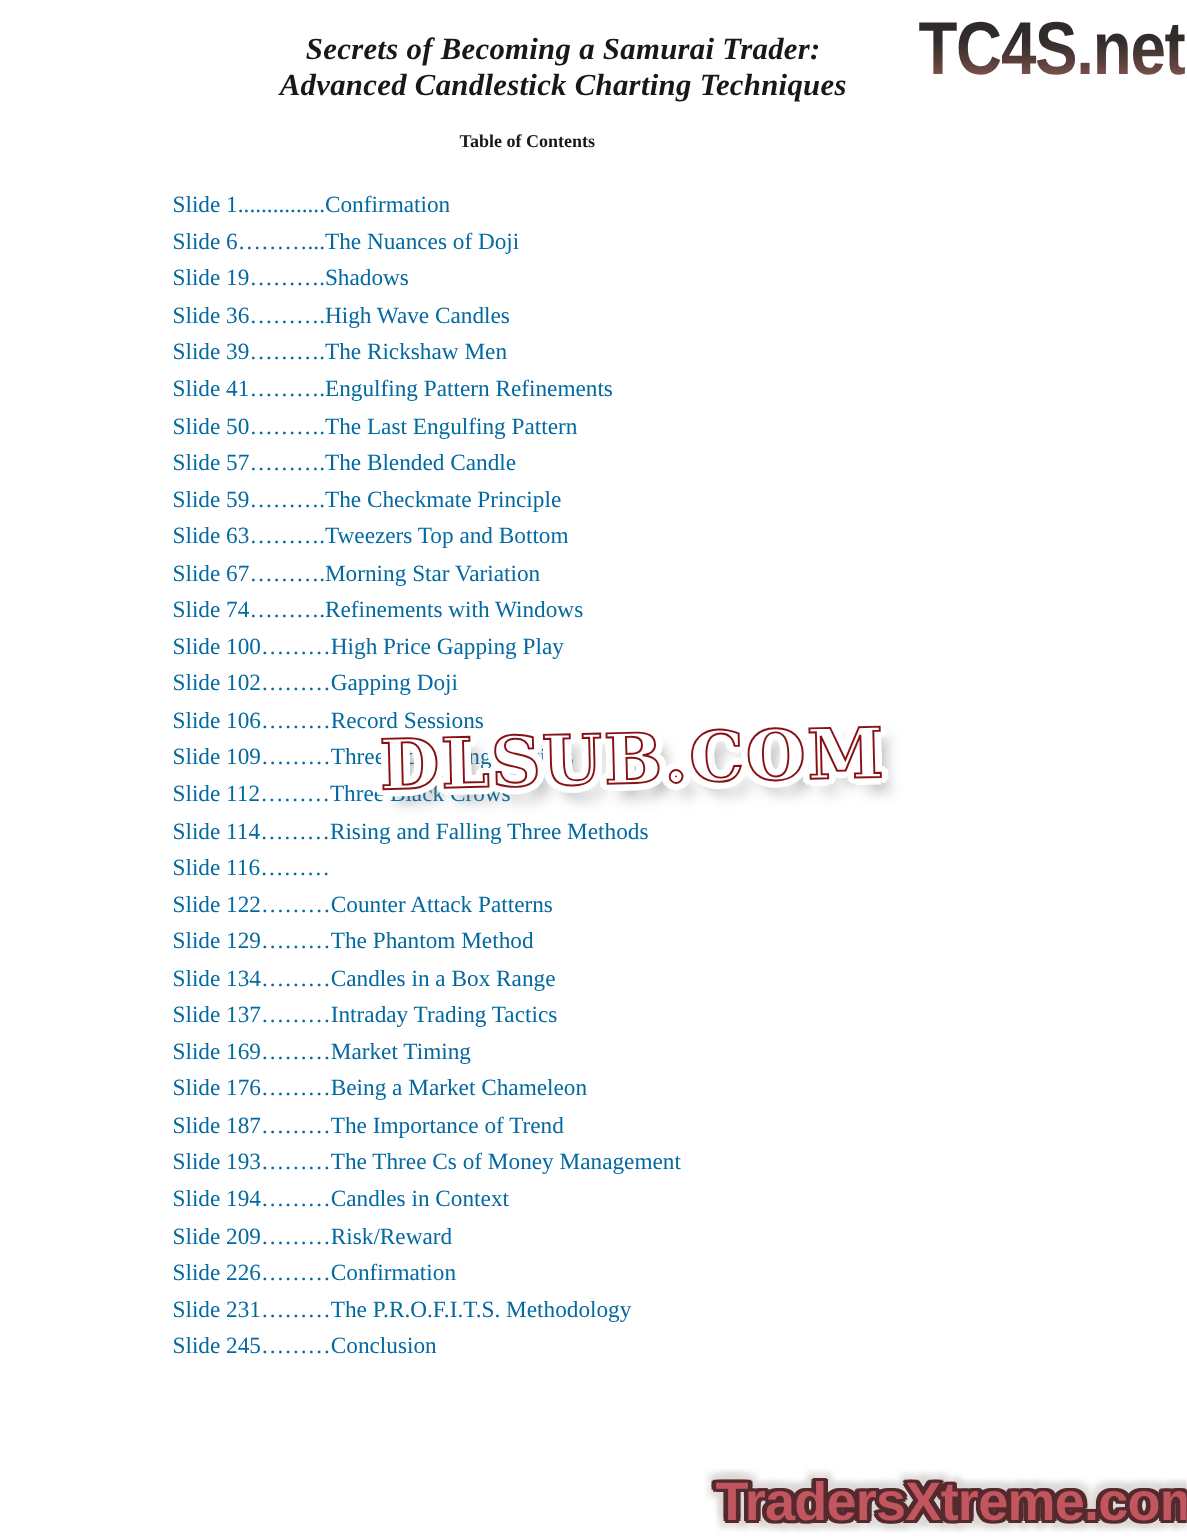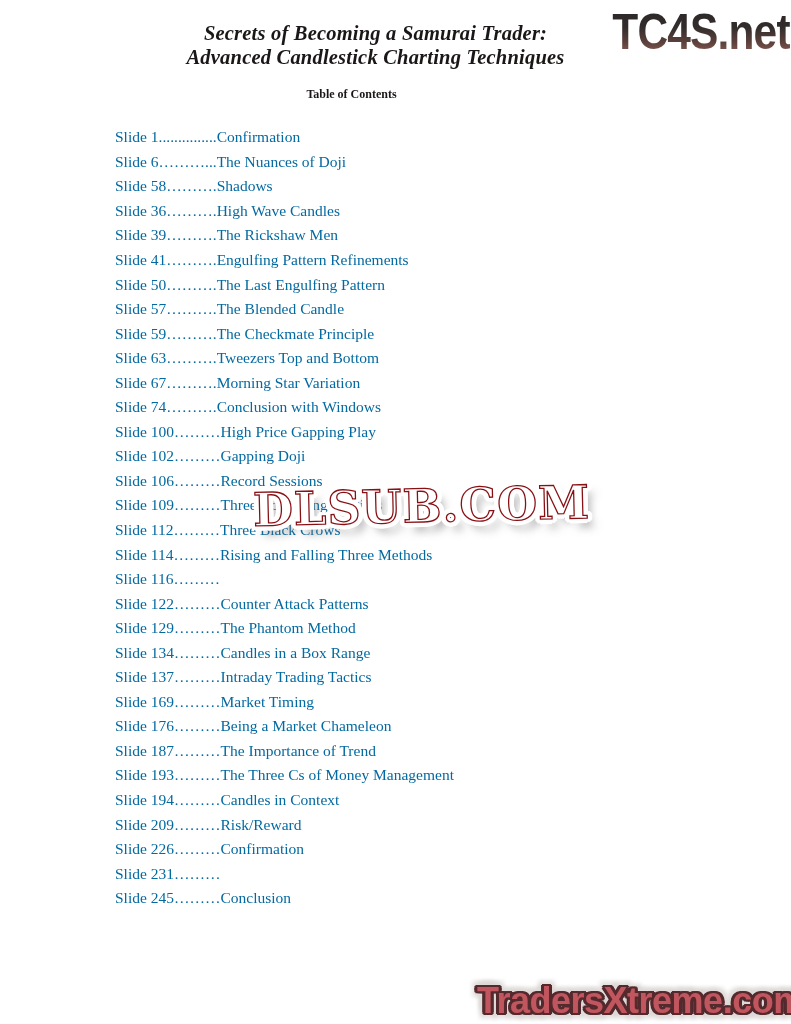--- a/index.html
+++ b/index.html
@@ -141,39 +141,39 @@
   </div>
 
   <div class="toc-heading">Table of Contents</div>
 
   <div class="toc-list">
   <div class="toc-row"><span class="t-num">Slide 1</span><span class="t-dots">...............</span><span class="t-title">Confirmation</span></div>
 
 
   <div class="toc-row"><span class="t-num">Slide 6</span><span class="t-dots">………...</span><span class="t-title">The Nuances of Doji</span></div>
 
-  <div class="toc-row"><span class="t-num">Slide 58</span><span class="t-dots">……….</span><span class="t-title">Shadows</span></div>
+  <div class="toc-row"><span class="t-num">Slide 19</span><span class="t-dots">……….</span><span class="t-title">Shadows</span></div>
 
   <div class="toc-row"><span class="t-num">Slide 36</span><span class="t-dots">……….</span><span class="t-title">High Wave Candles</span></div>
 
   <div class="toc-row"><span class="t-num">Slide 39</span><span class="t-dots">……….</span><span class="t-title">The Rickshaw Men</span></div>
 
   <div class="toc-row"><span class="t-num">Slide 41</span><span class="t-dots">……….</span><span class="t-title">Engulfing Pattern Refinements</span></div>
 
   <div class="toc-row"><span class="t-num">Slide 50</span><span class="t-dots">……….</span><span class="t-title">The Last Engulfing Pattern</span></div>
 
   <div class="toc-row"><span class="t-num">Slide 57</span><span class="t-dots">……….</span><span class="t-title">The Blended Candle</span></div>
 
   <div class="toc-row"><span class="t-num">Slide 59</span><span class="t-dots">……….</span><span class="t-title">The Checkmate Principle</span></div>
 
   <div class="toc-row"><span class="t-num">Slide 63</span><span class="t-dots">……….</span><span class="t-title">Tweezers Top and Bottom</span></div>
 
   <div class="toc-row"><span class="t-num">Slide 67</span><span class="t-dots">……….</span><span class="t-title">Morning Star Variation</span></div>
 
-  <div class="toc-row"><span class="t-num">Slide 74</span><span class="t-dots">……….</span><span class="t-title">Conclusion with Windows</span></div>
+  <div class="toc-row"><span class="t-num">Slide 74</span><span class="t-dots">……….</span><span class="t-title">Refinements with Windows</span></div>
 
   <div class="toc-row"><span class="t-num">Slide 100</span><span class="t-dots">………</span><span class="t-title">High Price Gapping Play</span></div>
 
   <div class="toc-row"><span class="t-num">Slide 102</span><span class="t-dots">………</span><span class="t-title">Gapping Doji</span></div>
 
   <div class="toc-row"><span class="t-num">Slide 106</span><span class="t-dots">………</span><span class="t-title">Record Sessions</span></div>
 
   <div class="toc-row"><span class="t-num">Slide 109</span><span class="t-dots">………</span><span class="t-title">Three Advancing Soldiers</span></div>
 
   <div class="toc-row"><span class="t-num">Slide 112</span><span class="t-dots">………</span><span class="t-title">Three Black Crows</span></div>
@@ -197,21 +197,21 @@
   <div class="toc-row"><span class="t-num">Slide 187</span><span class="t-dots">………</span><span class="t-title">The Importance of Trend</span></div>
 
   <div class="toc-row"><span class="t-num">Slide 193</span><span class="t-dots">………</span><span class="t-title">The Three Cs of Money Management</span></div>
 
   <div class="toc-row"><span class="t-num">Slide 194</span><span class="t-dots">………</span><span class="t-title">Candles in Context</span></div>
 
   <div class="toc-row"><span class="t-num">Slide 209</span><span class="t-dots">………</span><span class="t-title">Risk/Reward</span></div>
 
   <div class="toc-row"><span class="t-num">Slide 226</span><span class="t-dots">………</span><span class="t-title">Confirmation</span></div>
 
-  <div class="toc-row"><span class="t-num">Slide 231</span><span class="t-dots">………</span></div>
+  <div class="toc-row"><span class="t-num">Slide 231</span><span class="t-dots">………</span><span class="t-title">The P.R.O.F.I.T.S. Methodology</span></div>
 
   <div class="toc-row"><span class="t-num">Slide 245</span><span class="t-dots">………</span><span class="t-title">Conclusion</span></div>
 </div>
 
   <div class="dlsub">
     <span class="wm-text">DLSUB.COM</span>
   </div>
 
   <div class="txtreme">
     <span>TradersXtreme.com</span>

